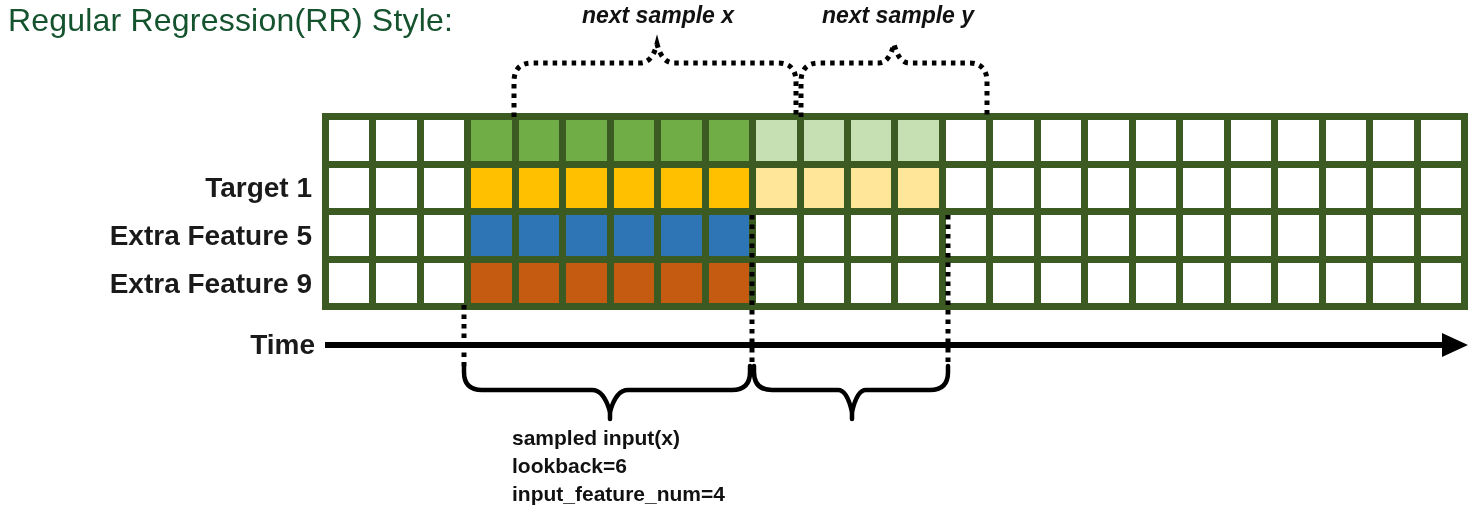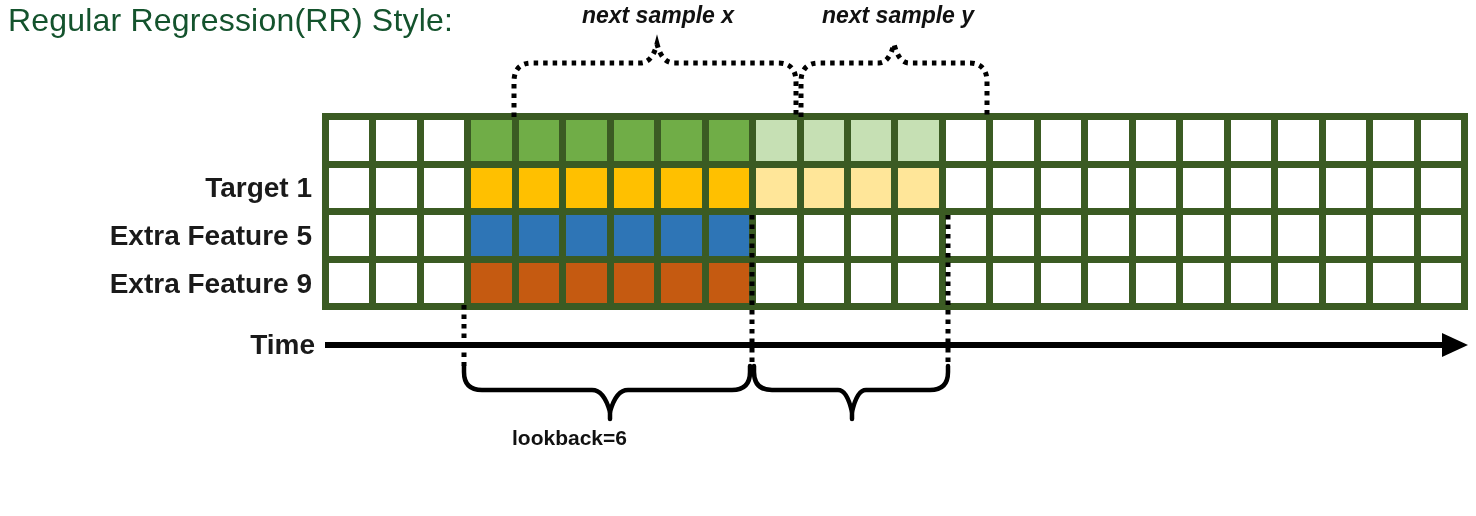--- a/index.html
+++ b/index.html
@@ -220,16 +220,18 @@
     <polygon points="1442,333 1468,345 1442,357" fill="#000"></polygon>
 
     <path d="M 464 366 L 464 372 Q 464 390 482 390 L 592 390 Q 604 390 610 412 Q 616 390 628 390 L 732 390 Q 750 390 750 372 L 750 366" fill="none" stroke="#000" stroke-width="4.5" stroke-linecap="round"></path>
     <path d="M 610 412 L 610 419" fill="none" stroke="#000" stroke-width="4.5" stroke-linecap="round"></path>
 
     <path d="M 754 366 L 754 372 Q 754 390 772 390 L 838 390 Q 847 390 852 412 Q 857 390 866 390 L 930 390 Q 948 390 948 372 L 948 366" fill="none" stroke="#000" stroke-width="4.5" stroke-linecap="round"></path>
     <path d="M 852 412 L 852 419" fill="none" stroke="#000" stroke-width="4.5" stroke-linecap="round"></path>
   </svg>
 
   <div class="note-block input">
+    <div>sampled input(x)</div>
     <div>lookback=6</div>
+    <div>input_feature_num=4</div>
   </div>
 
 </div>
 
 </body></html>

